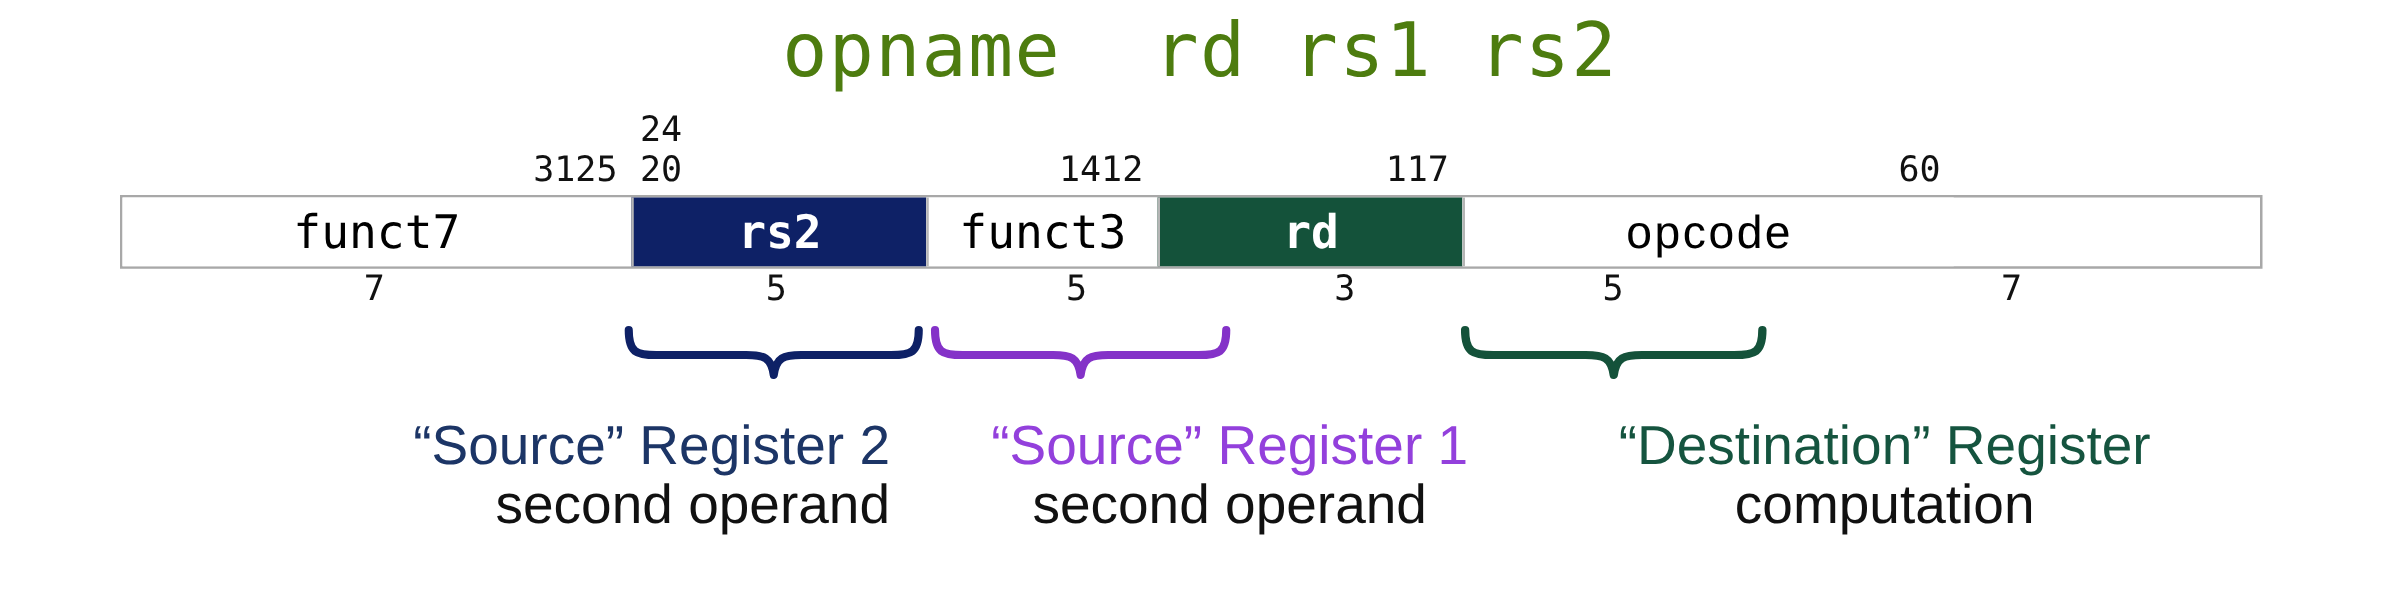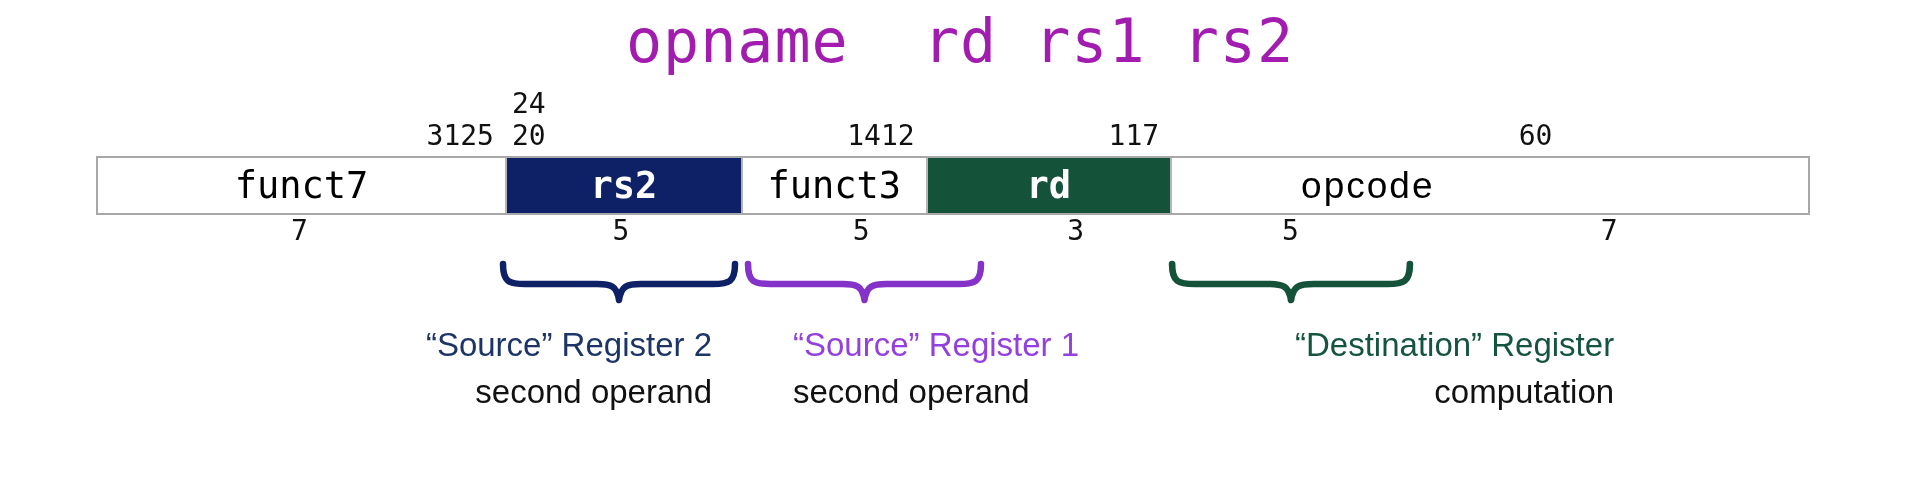--- a/index.html
+++ b/index.html
@@ -9,21 +9,21 @@
   }
   html,body{margin:0;padding:0;background:#ffffff;}
   .canvas{
     position:relative;width:1920px;height:481px;background:#ffffff;
     font-family:"DejaVu Sans Mono",monospace;color:var(--text);overflow:hidden;
   }
   
   .title{
     position:absolute;left:0;top:6px;width:1920px;text-align:center;
     font-family:"DejaVu Sans Mono",monospace;font-size:60px;font-weight:400;
-    letter-spacing:1px;white-space:pre;color:#a21caf;
+    letter-spacing:1px;white-space:pre;color:#4d7c0f;
   }
   
   .row{position:absolute;left:96px;width:1710px;display:flex;}
   .cell{box-sizing:border-box;}
   .w0{width:23.8%;} .w1{width:13.8%;flex-direction:column;} .w2{width:14.3%;}
   .w3{width:10.8%;} .w4{width:14.3%;} .w5{width:23.0%;}
   
   .bits-row{top:120px;height:32px;font-size:28px;line-height:32px;}
   .bits-row .cell{display:flex;justify-content:flex-end;padding:0 9px;}
   
@@ -45,27 +45,27 @@
   .widths-row{top:215px;height:32px;font-size:28px;line-height:32px;}
   .widths-row .cell{text-align:center;}
   
   .brace{position:absolute;top:260px;height:44px;}
   .brace svg{display:block;width:100%;height:100%;}
   .brace-navy{left:499px;width:240px;color:var(--navy);}
   .brace-purple{left:744px;width:241px;color:var(--purple);}
   .brace-green{left:1168px;width:246px;color:var(--green);}
   
   .note{
-    position:absolute;top:321px;
+    position:absolute;top:333px;
     font-family:"Liberation Sans","DejaVu Sans",sans-serif;
-    font-size:33px;line-height:47px;color:var(--text);
+    font-size:44px;line-height:47px;color:var(--text);
   }
   .note-1{right:1208px;text-align:right;}
-  .note-2{left:793px;text-align:left;}
-  .note-3{left:1295px;text-align:right;}
+  .note-2{left:793px;text-align:center;}
+  .note-3{left:1295px;text-align:center;}
   .note .heading{font-weight:400;}
   .note-1 .heading{color:var(--navy-text);}
   .note-2 .heading{color:var(--purple-text);}
   .note-3 .heading{color:var(--green-text);}
 </style>
 </head>
 <body>
 
 <div class="canvas">
 

